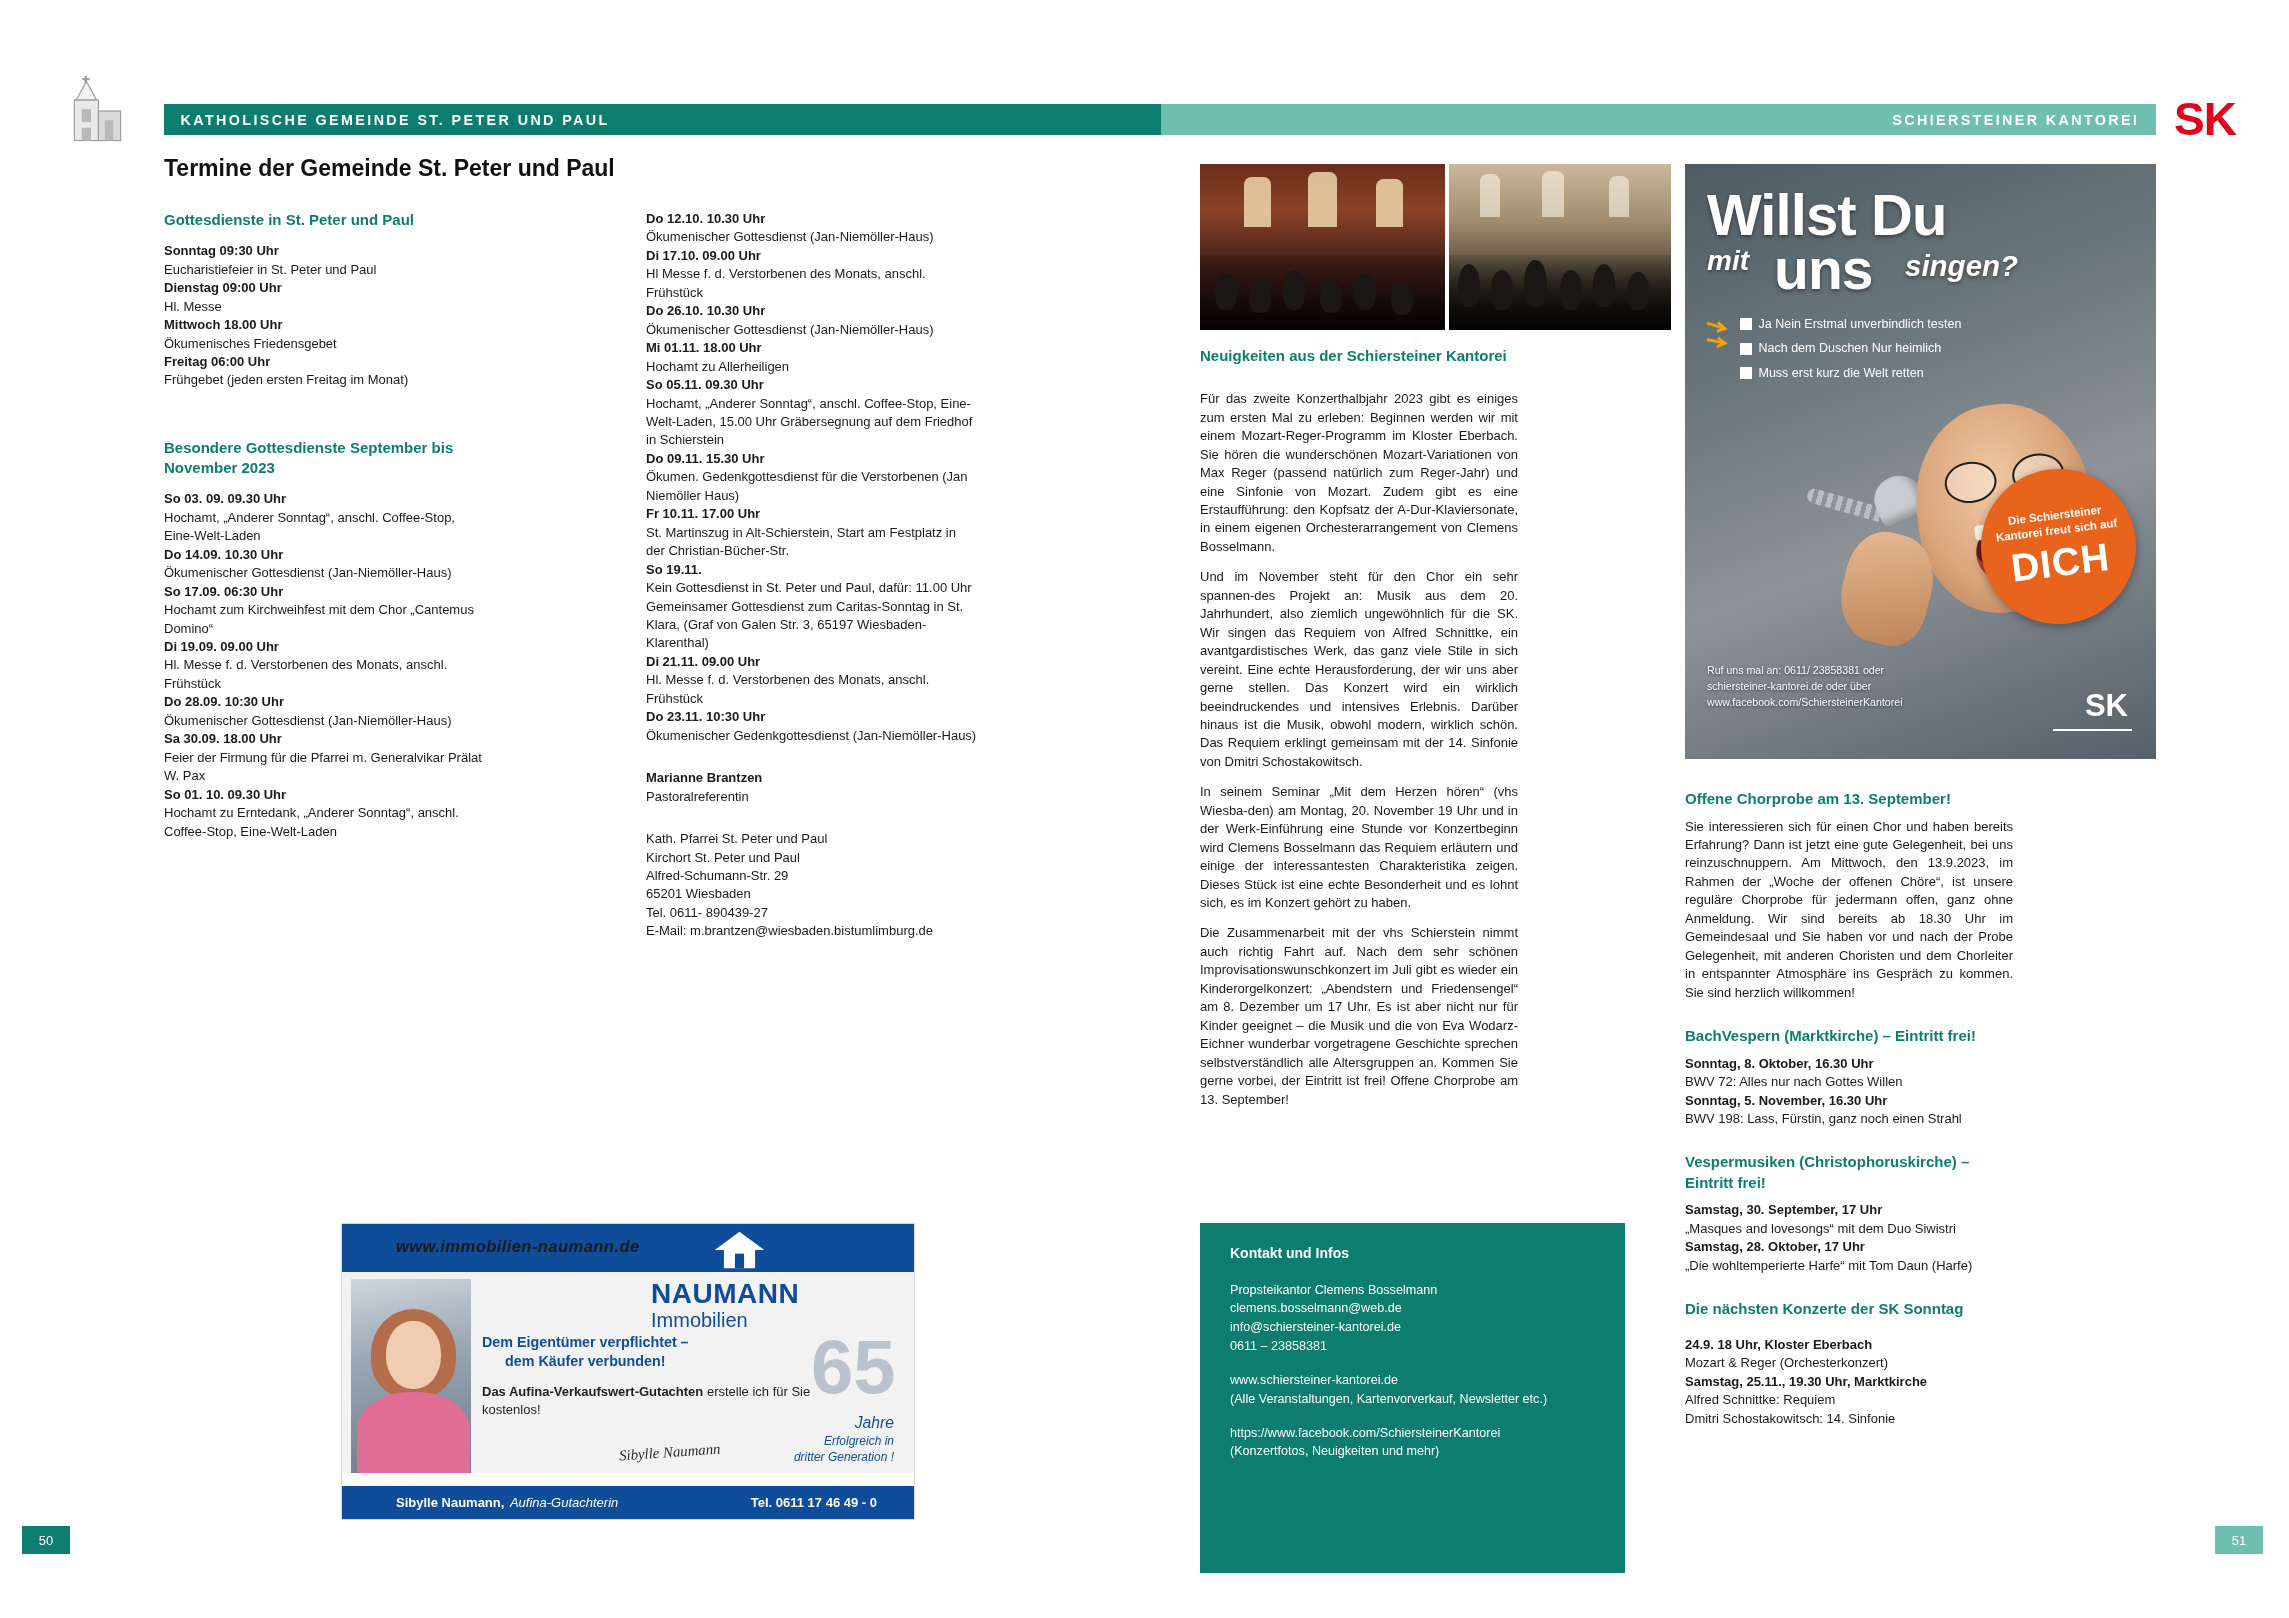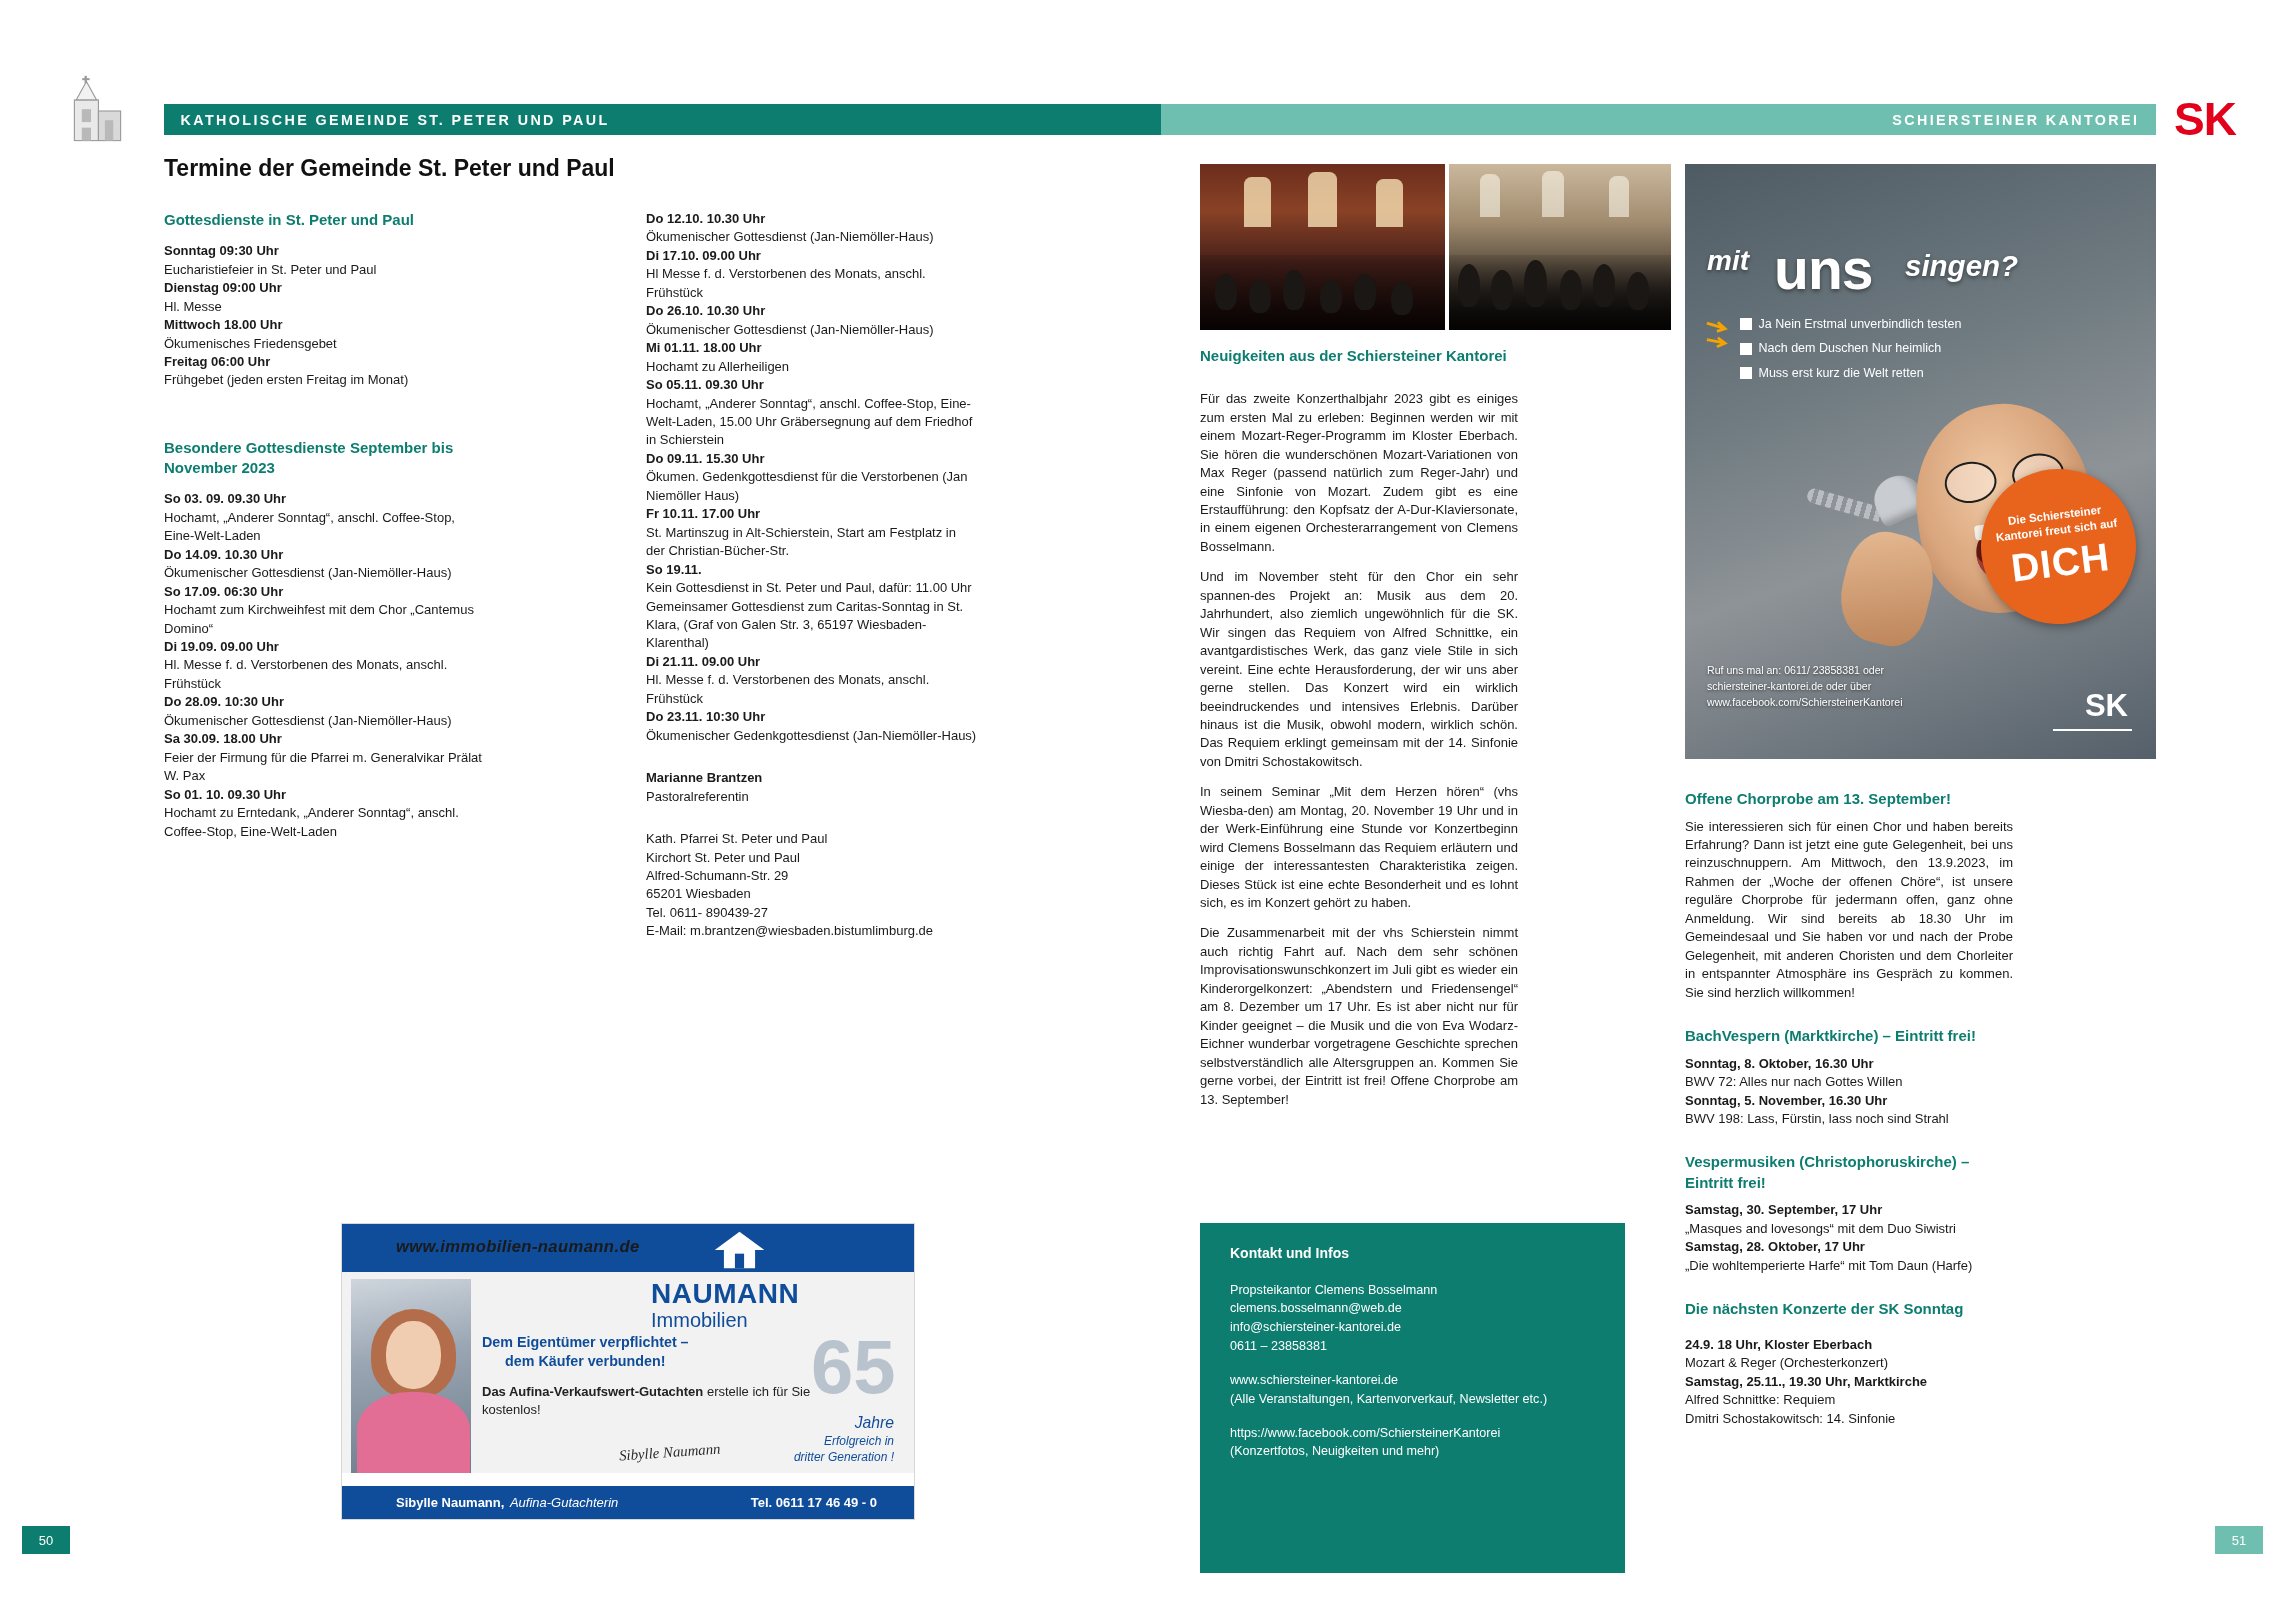--- a/index.html
+++ b/index.html
@@ -510,20 +510,21 @@
     <p style="text-align:justify">Für das zweite Konzerthalbjahr 2023 gibt es einiges zum ersten Mal zu erleben: Beginnen werden wir mit einem Mozart-Reger-Programm im Kloster Eberbach. Sie hören die wunderschönen Mozart-Variationen von Max Reger (passend natürlich zum Reger-Jahr) und eine Sinfonie von Mozart. Zudem gibt es eine Erstaufführung: den Kopfsatz der A-Dur-Klaviersonate, in einem eigenen Orchesterarrangement von Clemens Bosselmann.</p>
     <div class="spacer"></div>
     <p style="text-align:justify">Und im November steht für den Chor ein sehr spannen-des Projekt an: Musik aus dem 20. Jahrhundert, also ziemlich ungewöhnlich für die SK. Wir singen das Requiem von Alfred Schnittke, ein avantgardistisches Werk, das ganz viele Stile in sich vereint. Eine echte Herausforderung, der wir uns aber gerne stellen. Das Konzert wird ein wirklich beeindruckendes und intensives Erlebnis. Darüber hinaus ist die Musik, obwohl modern, wirklich schön. Das Requiem erklingt gemeinsam mit der 14. Sinfonie von Dmitri Schostakowitsch.</p>
     <div class="spacer"></div>
     <p style="text-align:justify">In seinem Seminar „Mit dem Herzen hören“ (vhs Wiesba-den) am Montag, 20. November 19 Uhr und in der Werk-Einführung eine Stunde vor Konzertbeginn wird Clemens Bosselmann das Requiem erläutern und einige der interessantesten Charakteristika zeigen. Dieses Stück ist eine echte Besonderheit und es lohnt sich, es im Konzert gehört zu haben.</p>
     <div class="spacer"></div>
     <p style="text-align:justify">Die Zusammenarbeit mit der vhs Schierstein nimmt auch richtig Fahrt auf. Nach dem sehr schönen Improvisationswunschkonzert im Juli gibt es wieder ein Kinderorgelkonzert: „Abendstern und Friedensengel“ am 8. Dezember um 17 Uhr. Es ist aber nicht nur für Kinder geeignet – die Musik und die von Eva Wodarz-Eichner wunderbar vorgetragene Geschichte sprechen selbstverständlich alle Altersgruppen an. Kommen Sie gerne vorbei, der Eintritt ist frei! Offene Chorprobe am 13. September!</p>
   </div>
 
   <div class="poster">
+    <div class="head1">Willst Du</div>
     <div class="head2">mit</div>
     <div class="head3">uns</div>
     <div class="head4">singen?</div>
 
     <svg class="arrows" viewBox="0 0 36 46">
       <path d="M2 10 L22 16 M14 9 L22 16 L13 19" stroke="#f4a300" stroke-width="3" fill="none"></path>
       <path d="M2 28 L22 32 M14 26 L22 32 L13 36" stroke="#f4a300" stroke-width="3" fill="none"></path>
     </svg>
 
     <div class="opts">
@@ -571,21 +572,21 @@
     <div class="sec-head">Offene Chorprobe am 13. September!</div>
     <div class="small-gap"></div>
     <p style="text-align:justify">Sie interessieren sich für einen Chor und haben bereits Erfahrung? Dann ist jetzt eine gute Gelegenheit, bei uns reinzuschnuppern. Am Mittwoch, den 13.9.2023, im Rahmen der „Woche der offenen Chöre“, ist unsere reguläre Chorprobe für jedermann offen, ganz ohne Anmeldung. Wir sind bereits ab 18.30 Uhr im Gemeindesaal und Sie haben vor und nach der Probe Gelegenheit, mit anderen Choristen und dem Chorleiter in entspannter Atmosphäre ins Gespräch zu kommen. Sie sind herzlich willkommen!</p>
     <div class="spacer"></div>
     <div class="spacer"></div>
     <div class="sec-head">BachVespern (Marktkirche) – Eintritt frei!</div>
     <div class="small-gap"></div>
     <p class="b">Sonntag, 8. Oktober, 16.30 Uhr</p>
     <p>BWV 72: Alles nur nach Gottes Willen</p>
     <p class="b">Sonntag, 5. November, 16.30 Uhr</p>
-    <p>BWV 198: Lass, Fürstin, lass noch sind Strahl</p>
+    <p>BWV 198: Lass, Fürstin, ganz noch einen Strahl</p>
     <div class="spacer"></div>
     <div class="spacer"></div>
     <div class="sec-head">Vespermusiken (Christophoruskirche) – Eintritt frei!</div>
     <div class="small-gap"></div>
     <p class="b">Samstag, 30. September, 17 Uhr</p>
     <p>„Masques and lovesongs“ mit dem Duo Siwistri</p>
     <p class="b">Samstag, 28. Oktober, 17 Uhr</p>
     <p>„Die wohltemperierte Harfe“ mit Tom Daun (Harfe)</p>
     <div class="spacer"></div>
     <div class="spacer"></div>

